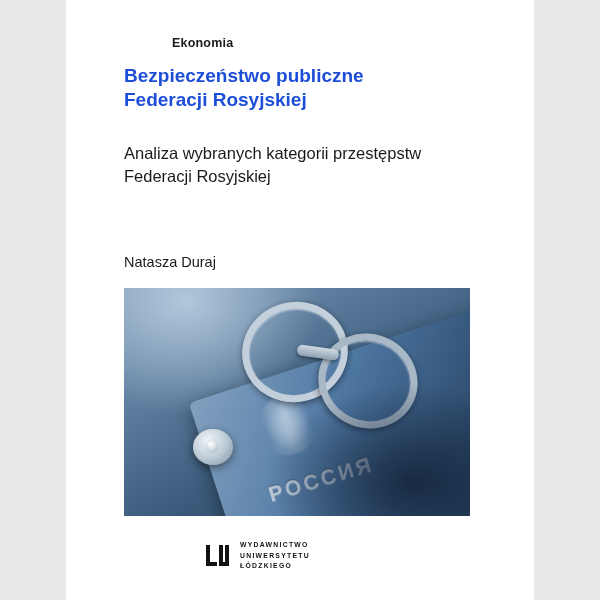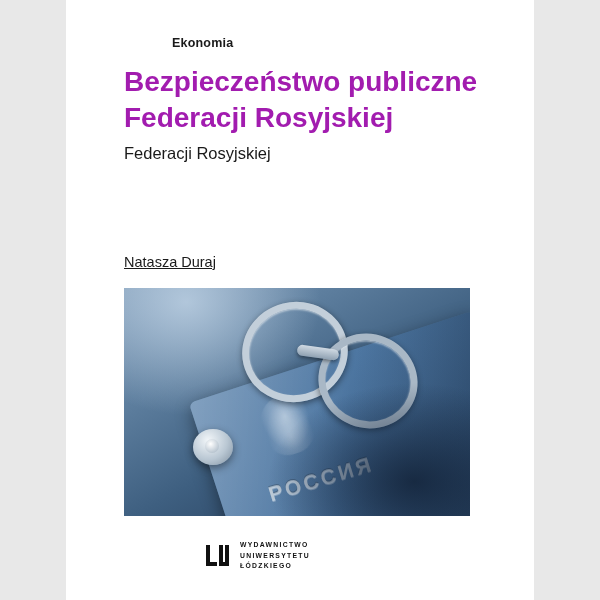--- a/index.html
+++ b/index.html
@@ -28,42 +28,41 @@
     font-weight: bold;
     color: #1a1a1a;
     letter-spacing: 0.2px;
     padding-left: 48px;
   }
   .title {
     position: absolute;
     left: 58px;
     top: 64px;
     width: 400px;
-    font-size: 28px;
+    font-size: 19px;
     font-weight: bold;
     line-height: 1.28;
-    color: #a21caf;
+    color: #1d4ed8;
   }
   .subtitle {
     position: absolute;
     left: 58px;
     top: 142px;
     width: 380px;
     font-size: 16.5px;
     line-height: 1.42;
     color: #1a1a1a;
     font-weight: normal;
   }
   .author {
     position: absolute;
     left: 58px;
     top: 254px;
     font-size: 14.5px;
     color: #1a1a1a;
-    text-decoration: underline;
   }
   .cover-image {
     position: absolute;
     left: 58px;
     top: 288px;
     width: 346px;
     height: 228px;
     background: linear-gradient(150deg, #7a97b4 0%, #5d7e9e 28%, #3e5f80 55%, #2b4563 80%, #1d3049 100%);
     overflow: hidden;
   }
@@ -206,20 +205,21 @@
 <div class="page">
 
   <div class="series">Ekonomia</div>
 
   <div class="title">
     <div>Bezpieczeństwo publiczne</div>
     <div>Federacji Rosyjskiej</div>
   </div>
 
   <div class="subtitle">
+    <div>Analiza wybranych kategorii przestępstw</div>
     <div>Federacji Rosyjskiej</div>
   </div>
 
   <div class="author">Natasza Duraj</div>
 
   <div class="cover-image">
     <div class="glow"></div>
     <div class="passport">
       <div class="emboss-eagle"></div>
       <div class="emboss-text">РОССИЯ</div>

